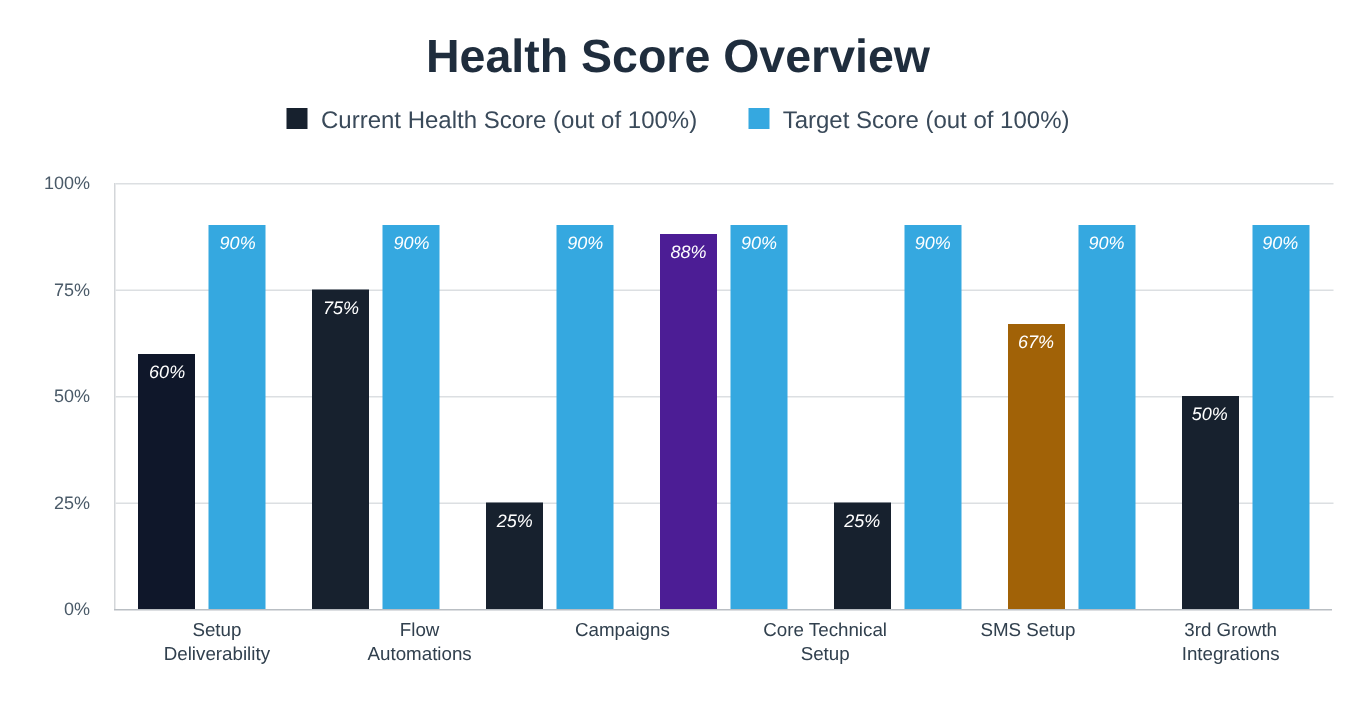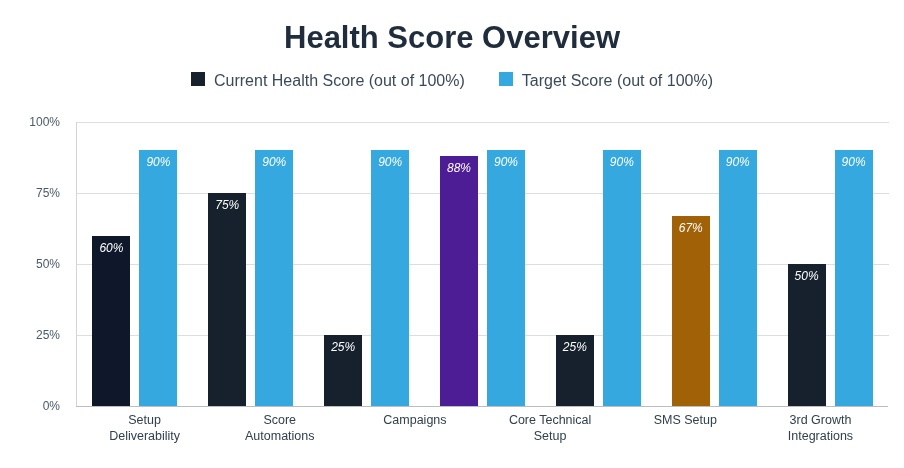--- a/index.html
+++ b/index.html
@@ -257,21 +257,21 @@
         </div>
       </div>
     </div>
   </div>
 
   <div id="xaxis-line"></div>
 
   <div id="xlabels">
     <div class="xlabel">Setup
 Deliverability</div>
-    <div class="xlabel">Score
+    <div class="xlabel">Flow
 Automations</div>
     <div class="xlabel">Campaigns</div>
     <div class="xlabel">Core Technical
 Setup</div>
     <div class="xlabel">SMS Setup</div>
     <div class="xlabel">3rd Growth
 Integrations</div>
   </div>
 
 </div>

